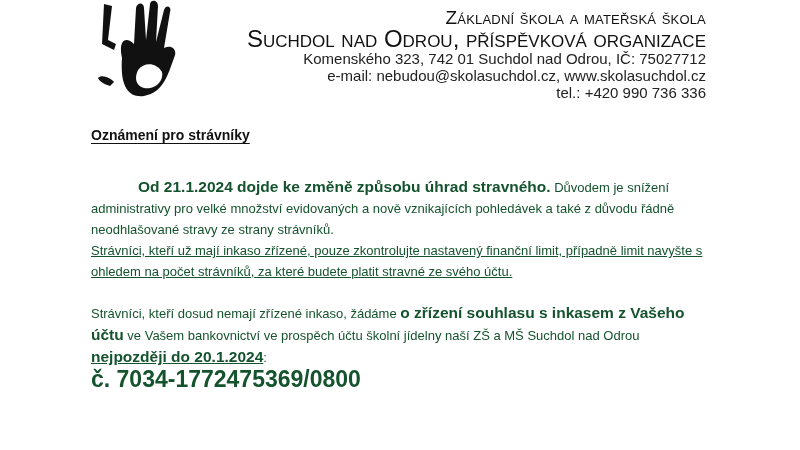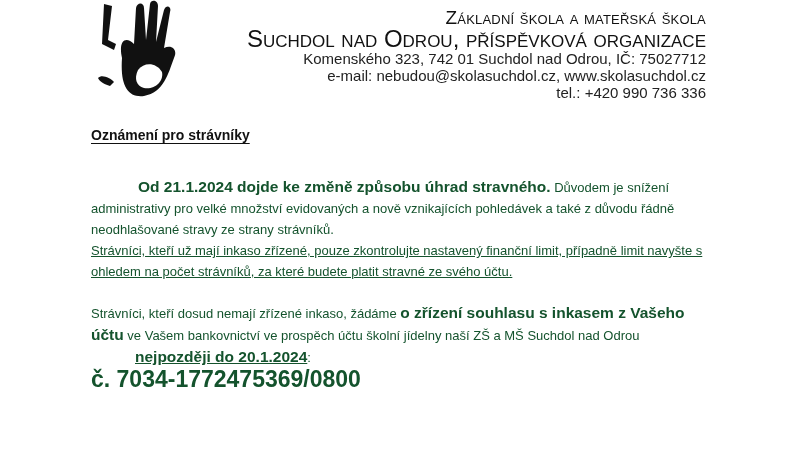--- a/index.html
+++ b/index.html
@@ -25,21 +25,21 @@
     font-size: 14px; font-weight: bold; text-decoration: underline;
     text-underline-offset: 3px;
   }
   .body {
     position: absolute; left: 91px; top: 176px; width: 620px;
     font-size: 13px; line-height: 21px; color: #14532d;
   }
   .body p { margin: 0; }
   .big { font-size: 15.5px; font-weight: bold; }
   .indent { padding-left: 47px; }
-  .u { text-decoration: underline; margin-left: 44px; }
+  .u { text-decoration: underline; }
   .gap { height: 20px; }
   .account { font-size: 23px; font-weight: bold; line-height: 22px; }
 </style>
 </head>
 <body>
 
 <div class="logo">
   <svg width="96" height="100" viewBox="0 0 96 100">
     <path d="M30 58 C26 40 34 36 42 44 L44 8 C45 2 52 2 52 8 L54 40 L58 4 C59 -1 66 0 66 6 L64 42 L72 10 C74 4 80 6 78 12 L72 48 C80 44 86 50 82 58 C76 74 72 92 52 96 C36 98 28 86 30 58 Z" fill="#111"></path>
     <path d="M46 70 C52 62 64 62 70 72 C72 82 62 90 52 88 C44 86 42 78 46 70 Z" fill="#fff"></path>

